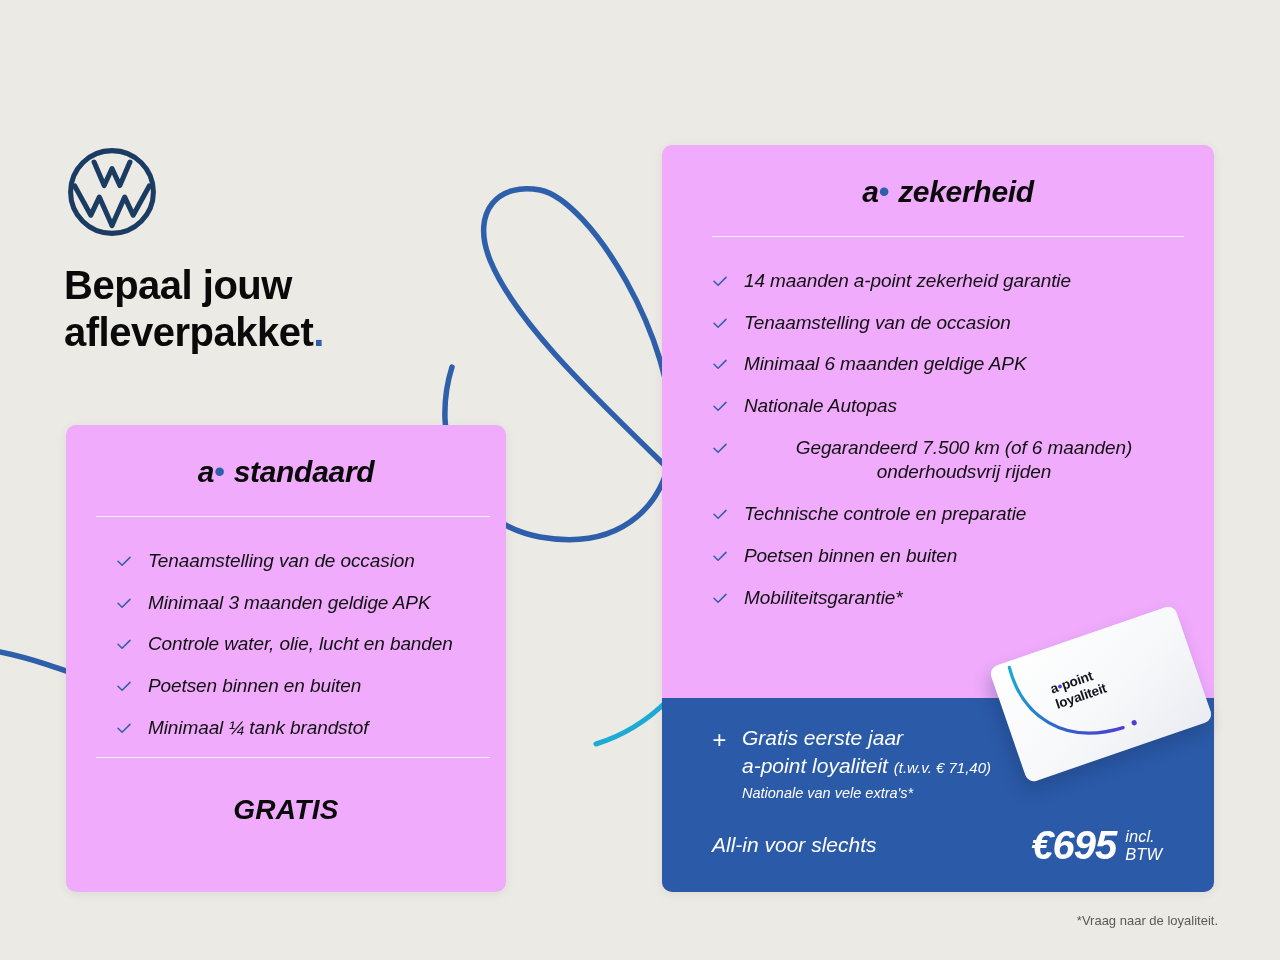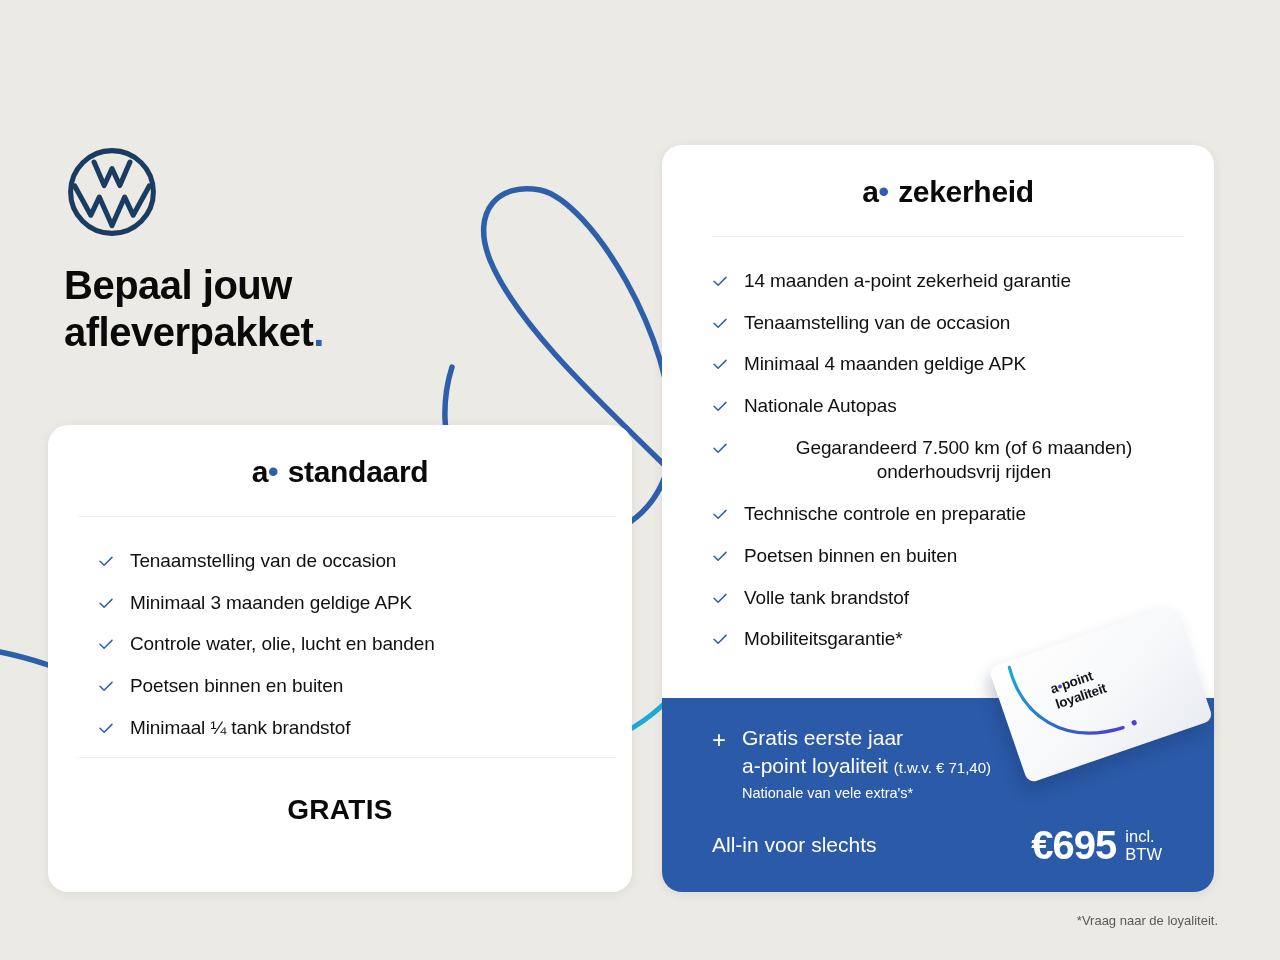--- a/index.html
+++ b/index.html
@@ -41,29 +41,30 @@
     letter-spacing: -0.5px;
     color: #0a0a0a;
   }
   #headline .dot {
     color: #2e5faa;
   }
 
   
   .card {
     position: absolute;
-    background: #ffffff;
-    border-radius: 20px;
+    background: #f0abfc;
+    border-radius: 10px;
     box-shadow: 0 2px 10px rgba(90,80,70,0.10);
     z-index: 4;
+    font-style: italic;
   }
 
   #card-standaard {
-    left: 48px; top: 425px;
-    width: 584px; height: 467px;
+    left: 66px; top: 425px;
+    width: 440px; height: 467px;
     z-index: 4;
   }
 
   #card-zekerheid {
     left: 662px; top: 145px;
     width: 552px; height: 747px;
     z-index: 5;
     overflow: hidden;
   }
 
@@ -336,21 +337,21 @@
       <li>
         <svg class="check-icon" viewBox="0 0 16 16" fill="none">
             <path d="M2 7.2 L6.1 11.2 L14 3.4" stroke="#2e5faa" stroke-width="1.5" stroke-linecap="round" stroke-linejoin="round"></path>
           </svg>
         <span class="feature-text">Tenaamstelling van de occasion</span>
       </li>
       <li>
         <svg class="check-icon" viewBox="0 0 16 16" fill="none">
             <path d="M2 7.2 L6.1 11.2 L14 3.4" stroke="#2e5faa" stroke-width="1.5" stroke-linecap="round" stroke-linejoin="round"></path>
           </svg>
-        <span class="feature-text">Minimaal 4 maanden geldige APK</span>
+        <span class="feature-text">Minimaal 6 maanden geldige APK</span>
       </li>
       <li>
         <svg class="check-icon" viewBox="0 0 16 16" fill="none">
             <path d="M2 7.2 L6.1 11.2 L14 3.4" stroke="#2e5faa" stroke-width="1.5" stroke-linecap="round" stroke-linejoin="round"></path>
           </svg>
         <span class="feature-text">Nationale Autopas</span>
       </li>
       <li>
         <svg class="check-icon" viewBox="0 0 16 16" fill="none">
             <path d="M2 7.2 L6.1 11.2 L14 3.4" stroke="#2e5faa" stroke-width="1.5" stroke-linecap="round" stroke-linejoin="round"></path>
@@ -361,26 +362,20 @@
         <svg class="check-icon" viewBox="0 0 16 16" fill="none">
             <path d="M2 7.2 L6.1 11.2 L14 3.4" stroke="#2e5faa" stroke-width="1.5" stroke-linecap="round" stroke-linejoin="round"></path>
           </svg>
         <span class="feature-text">Technische controle en preparatie</span>
       </li>
       <li>
         <svg class="check-icon" viewBox="0 0 16 16" fill="none">
             <path d="M2 7.2 L6.1 11.2 L14 3.4" stroke="#2e5faa" stroke-width="1.5" stroke-linecap="round" stroke-linejoin="round"></path>
           </svg>
         <span class="feature-text">Poetsen binnen en buiten</span>
-      </li>
-      <li>
-        <svg class="check-icon" viewBox="0 0 16 16" fill="none">
-            <path d="M2 7.2 L6.1 11.2 L14 3.4" stroke="#2e5faa" stroke-width="1.5" stroke-linecap="round" stroke-linejoin="round"></path>
-          </svg>
-        <span class="feature-text">Volle tank brandstof</span>
       </li>
       <li>
         <svg class="check-icon" viewBox="0 0 16 16" fill="none">
             <path d="M2 7.2 L6.1 11.2 L14 3.4" stroke="#2e5faa" stroke-width="1.5" stroke-linecap="round" stroke-linejoin="round"></path>
           </svg>
         <span class="feature-text">Mobiliteitsgarantie*</span>
       </li>
     </ul>
   </div>
 

